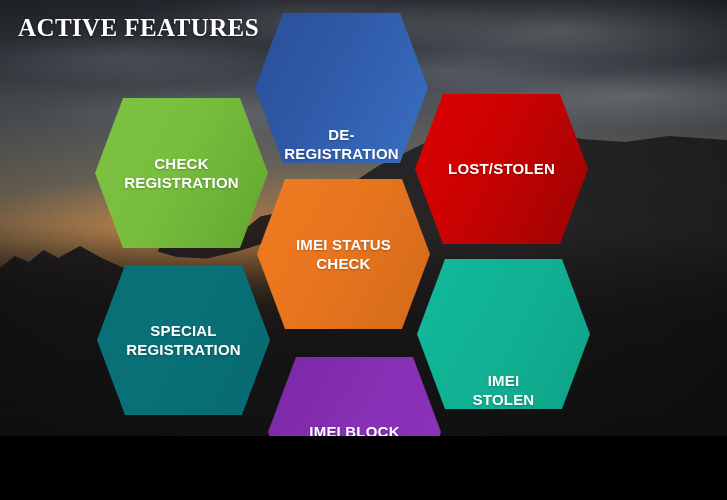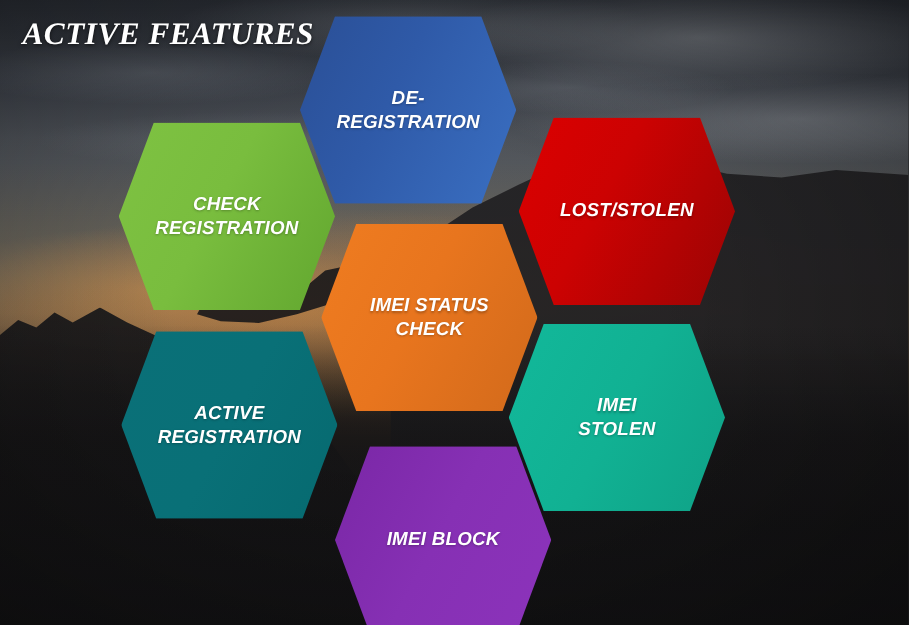--- a/index.html
+++ b/index.html
@@ -4,25 +4,24 @@
 <title>Active Features</title>
 <style>
   html, body {
     margin: 0;
     padding: 0;
     background: #000;
   }
   #stage {
     position: relative;
     width: 727px;
-    height: 500px;
+    height: 436px;
     overflow: hidden;
     font-family: "Liberation Sans", sans-serif;
     background: #2b2b2b;
-    font-style: italic;
   }
 
   
   .bg-layer {
     position: absolute;
     inset: 0;
     pointer-events: none;
   }
   
   .bg-sky {
@@ -127,42 +126,44 @@
   .hex .label {
     color: #ffffff;
     font-weight: bold;
     font-size: 15px;
     line-height: 1.28;
     letter-spacing: .2px;
     text-shadow: 0 1px 2px rgba(0,0,0,.28);
   }
 
   .hex-deregistration {
-    left: 240px; top: 13px;
+    left: 255px; top: 13px;
     background: linear-gradient(118deg, #2a4f96 0%, #2f5aa8 42%, #3a6fc2 100%);
+    align-items: flex-end;
   }
   .hex-auto-registration {
     left: 95px; top: 98px;
     background: linear-gradient(118deg, #7ec242 0%, #79bd3e 45%, #62a72f 100%);
   }
   .hex-lost-stolen {
     left: 415px; top: 94px;
     background: linear-gradient(118deg, #dc0000 0%, #cc0202 40%, #9a0404 100%);
   }
   .hex-imei-status-check {
     left: 257px; top: 179px;
     background: linear-gradient(118deg, #ef7c20 0%, #e8751e 45%, #d26a1b 100%);
   }
   .hex-special-registration {
     left: 97px; top: 265px;
     background: linear-gradient(118deg, #0a7078 0%, #097077 50%, #066a70 100%);
   }
   .hex-imei-unblock {
-    left: 407px; top: 259px;
+    left: 417px; top: 259px;
     background: linear-gradient(118deg, #12b89a 0%, #11b193 50%, #0fa287 100%);
+    align-items: flex-end;
   }
   .hex-imei-block {
     left: 268px; top: 345px;
     background: linear-gradient(118deg, #7a27a6 0%, #8630b4 48%, #8c33bb 100%);
     margin-top: 12px;
   }
 </style>
 </head>
 <body>
 
@@ -201,21 +202,21 @@
   </div>
 
   <div class="hex hex-lost-stolen">
     <div class="label">
       <span>LOST/STOLEN</span>
     </div>
   </div>
 
   <div class="hex hex-special-registration">
     <div class="label">
-      <span>ACTIVE</span><br>
+      <span>SPECIAL</span><br>
       <span>REGISTRATION</span>
     </div>
   </div>
 
   <div class="hex hex-imei-unblock">
     <div class="label">
       <span>IMEI</span><br>
       <span>STOLEN</span>
     </div>
   </div>

